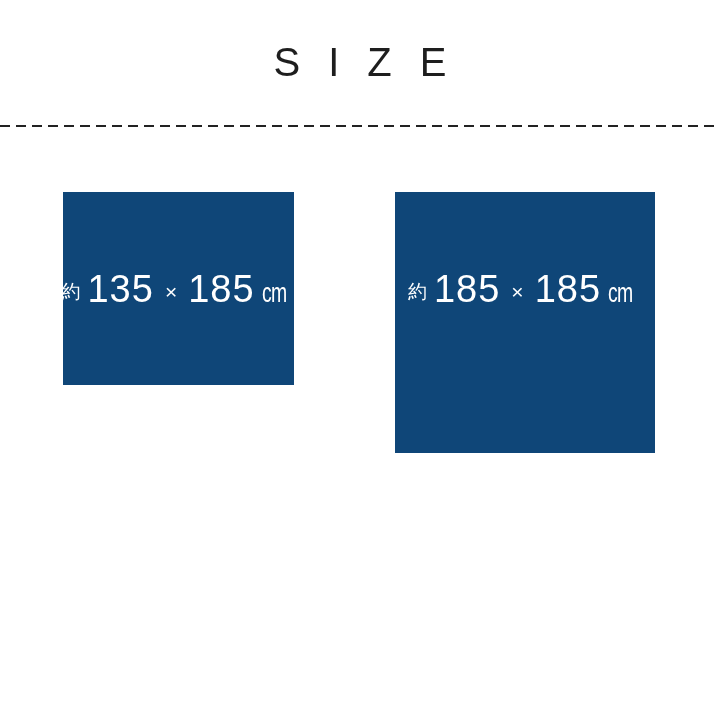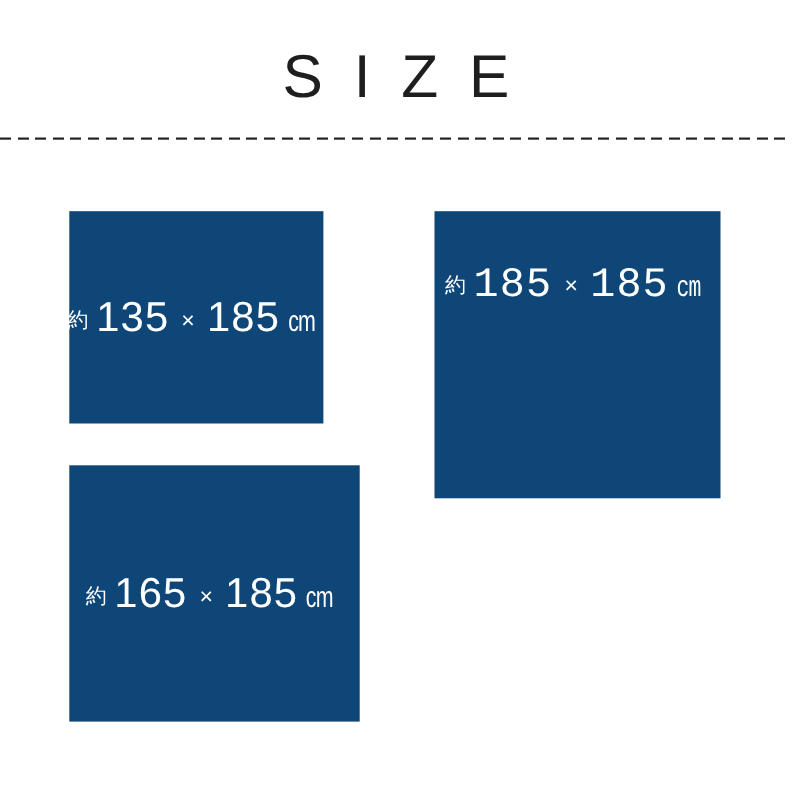--- a/index.html
+++ b/index.html
@@ -15,21 +15,21 @@
     background: #ffffff;
     overflow: hidden;
   }
   
   .page-title {
     position: absolute;
     top: 42px;
     left: 0;
     width: 720px;
     text-align: center;
-    font-size: 55px;
+    font-size: 40px;
     font-weight: 300;
     letter-spacing: 28px;
     padding-left: 28px; 
     box-sizing: border-box;
     color: #1e1e1e;
     line-height: 1;
   }
   
   .divider {
     position: absolute;
@@ -47,21 +47,21 @@
   .size-box {
     position: absolute;
     display: flex;
     justify-content: center;
     align-items: center;
   }
   .box-135 { left: 63px;  top: 192px; width: 231px; height: 193px; }
   .box-185 { left: 395px; top: 192px; width: 260px; height: 261px;
              align-items: flex-start; }
   .box-165 { left: 63px;  top: 423px; width: 264px; height: 233px; }
-  .box-185 .size-label { margin-top: 49px; font-family: Liberation Mono, monospace; }
+  .box-185 .size-label { margin-top: 78px; }
 
   .size-label {
     color: #ffffff;
     white-space: nowrap;
     line-height: 1;
   }
   .size-label .approx {
     display: inline-block;
     font-size: 19px;
     vertical-align: 4px;
@@ -105,19 +105,14 @@
       <span class="approx">約</span><span class="num">135</span><span class="times">×</span><span class="num">185</span><span class="unit">cm</span>
     </div>
   </div>
 
   <div class="size-box box-185" style="background:#0f4678;">
     <div class="size-label">
       <span class="approx">約</span><span class="num">185</span><span class="times">×</span><span class="num">185</span><span class="unit">cm</span>
     </div>
   </div>
 
-  <div class="size-box box-165" style="background:#0f4678;">
-    <div class="size-label">
-      <span class="approx">約</span><span class="num">165</span><span class="times">×</span><span class="num">185</span><span class="unit">cm</span>
-    </div>
-  </div>
 
 </div>
 
 </body></html>

